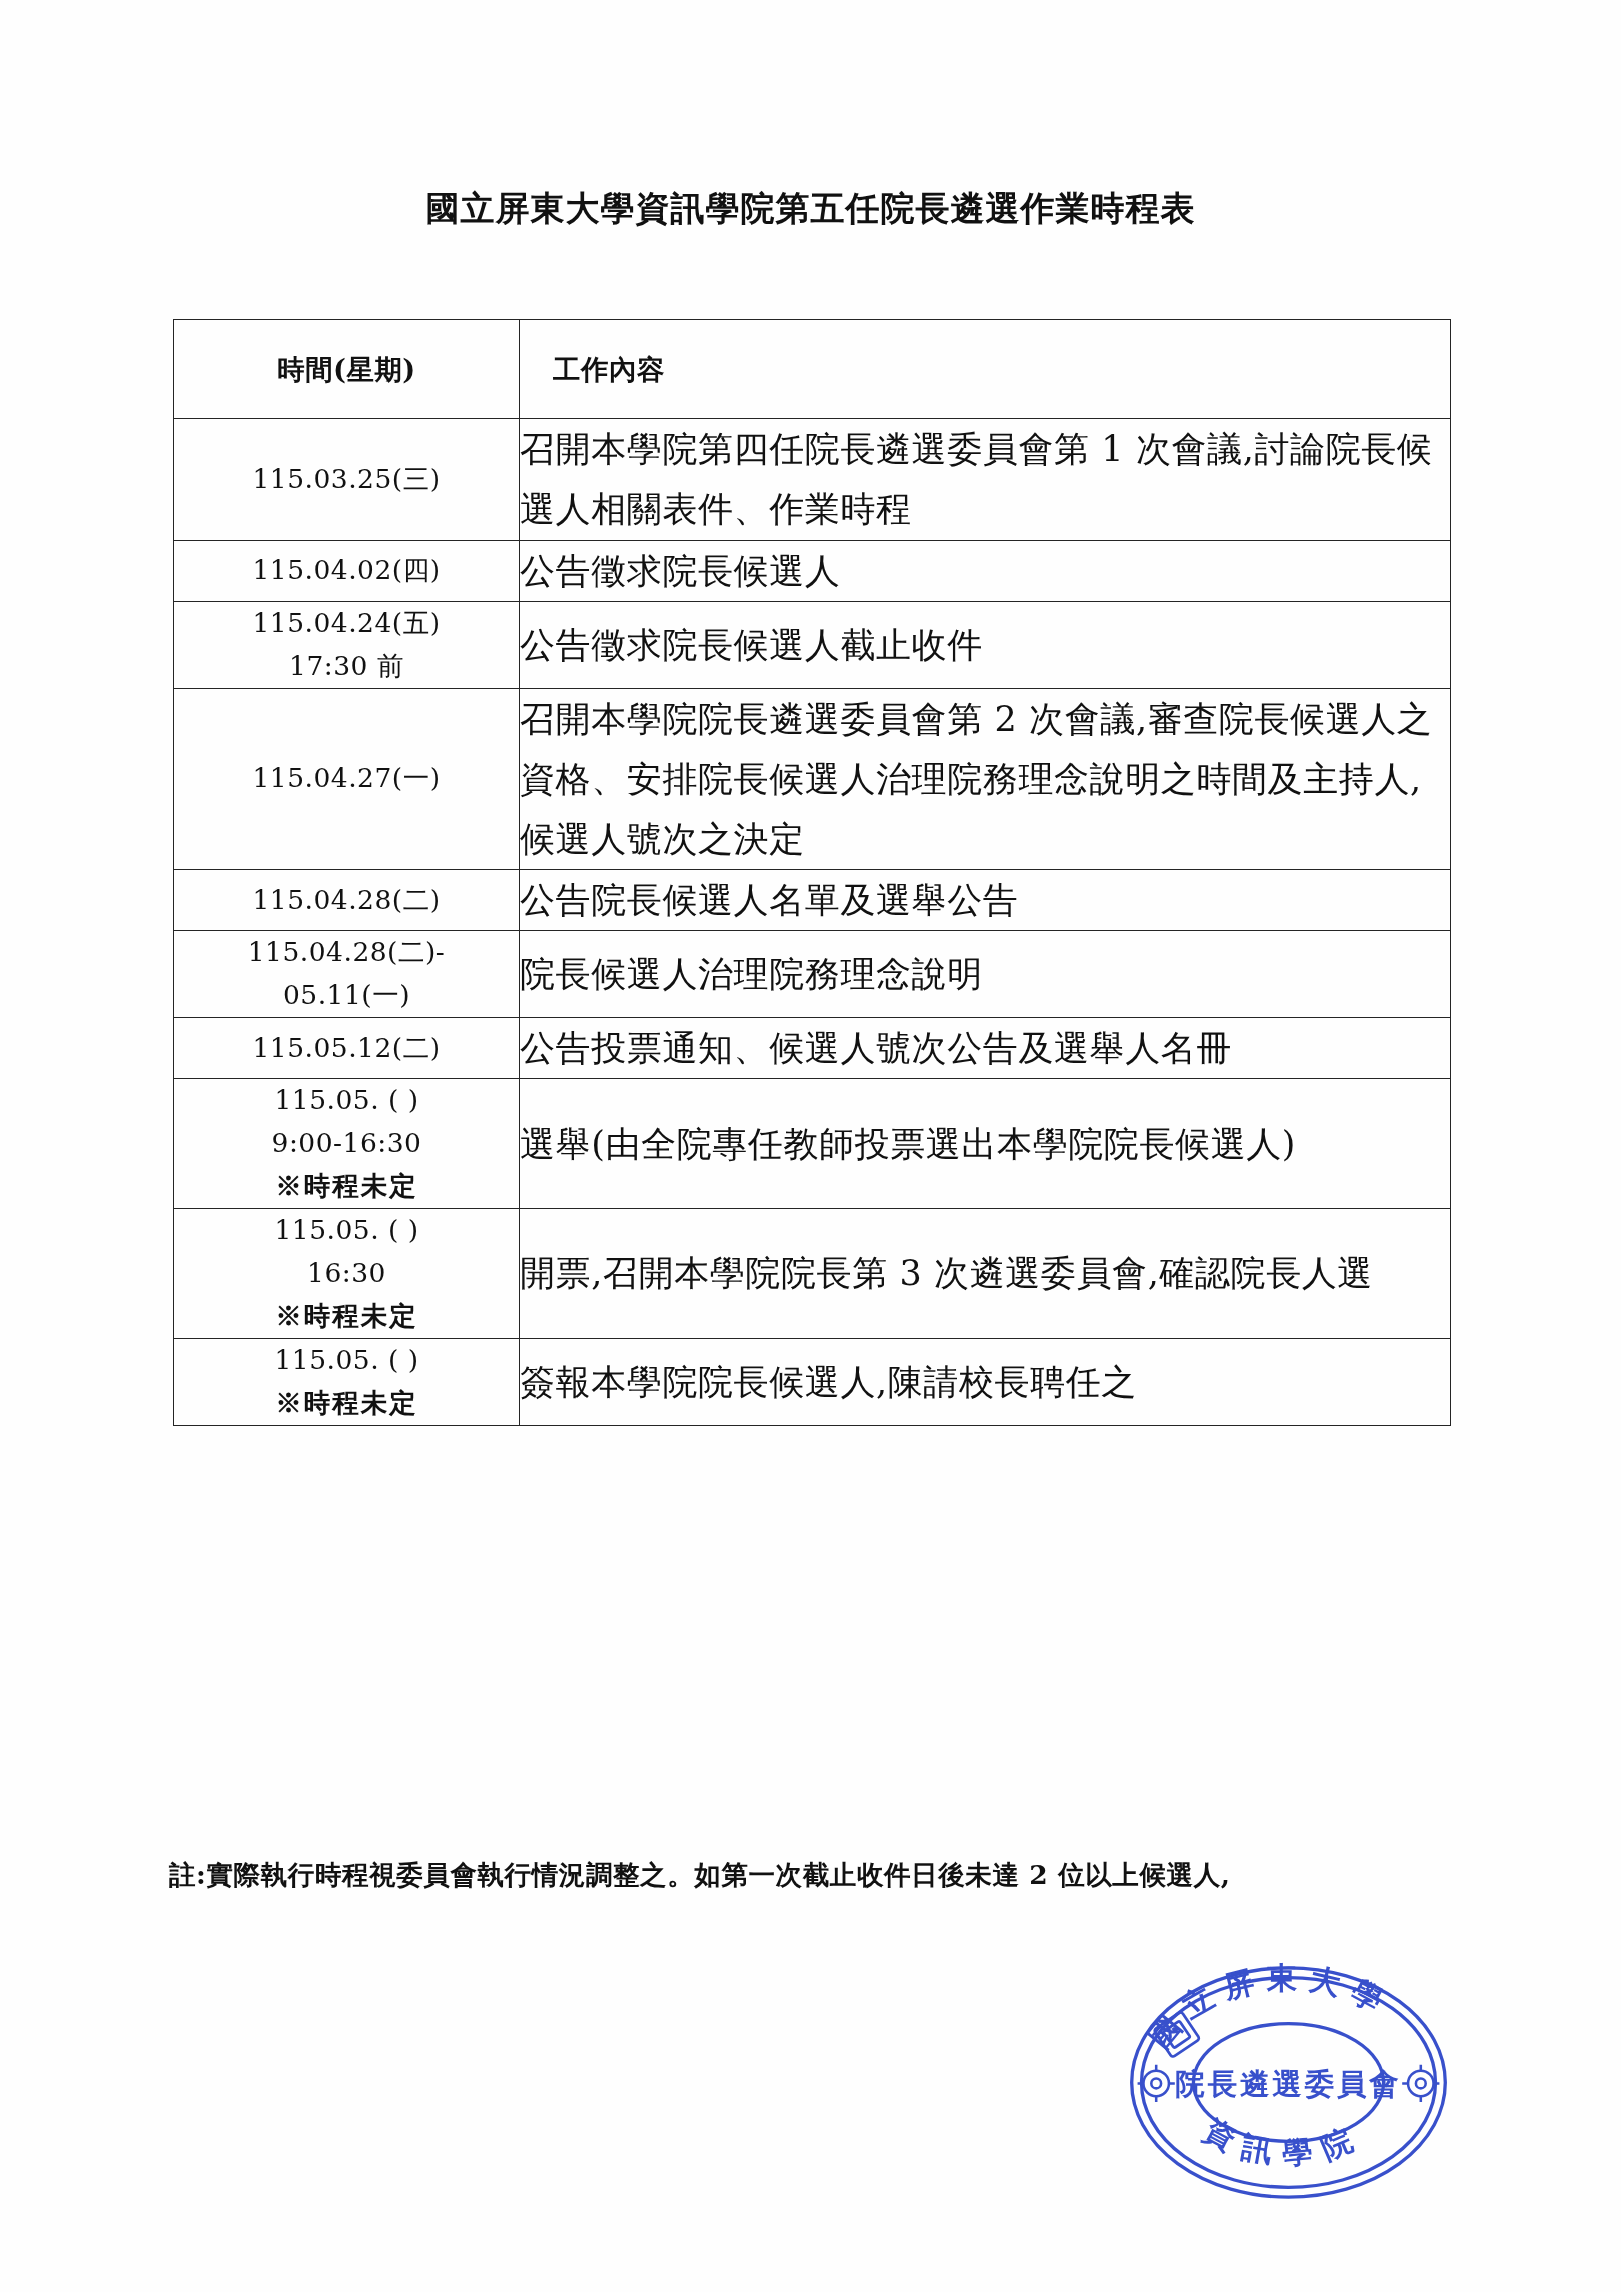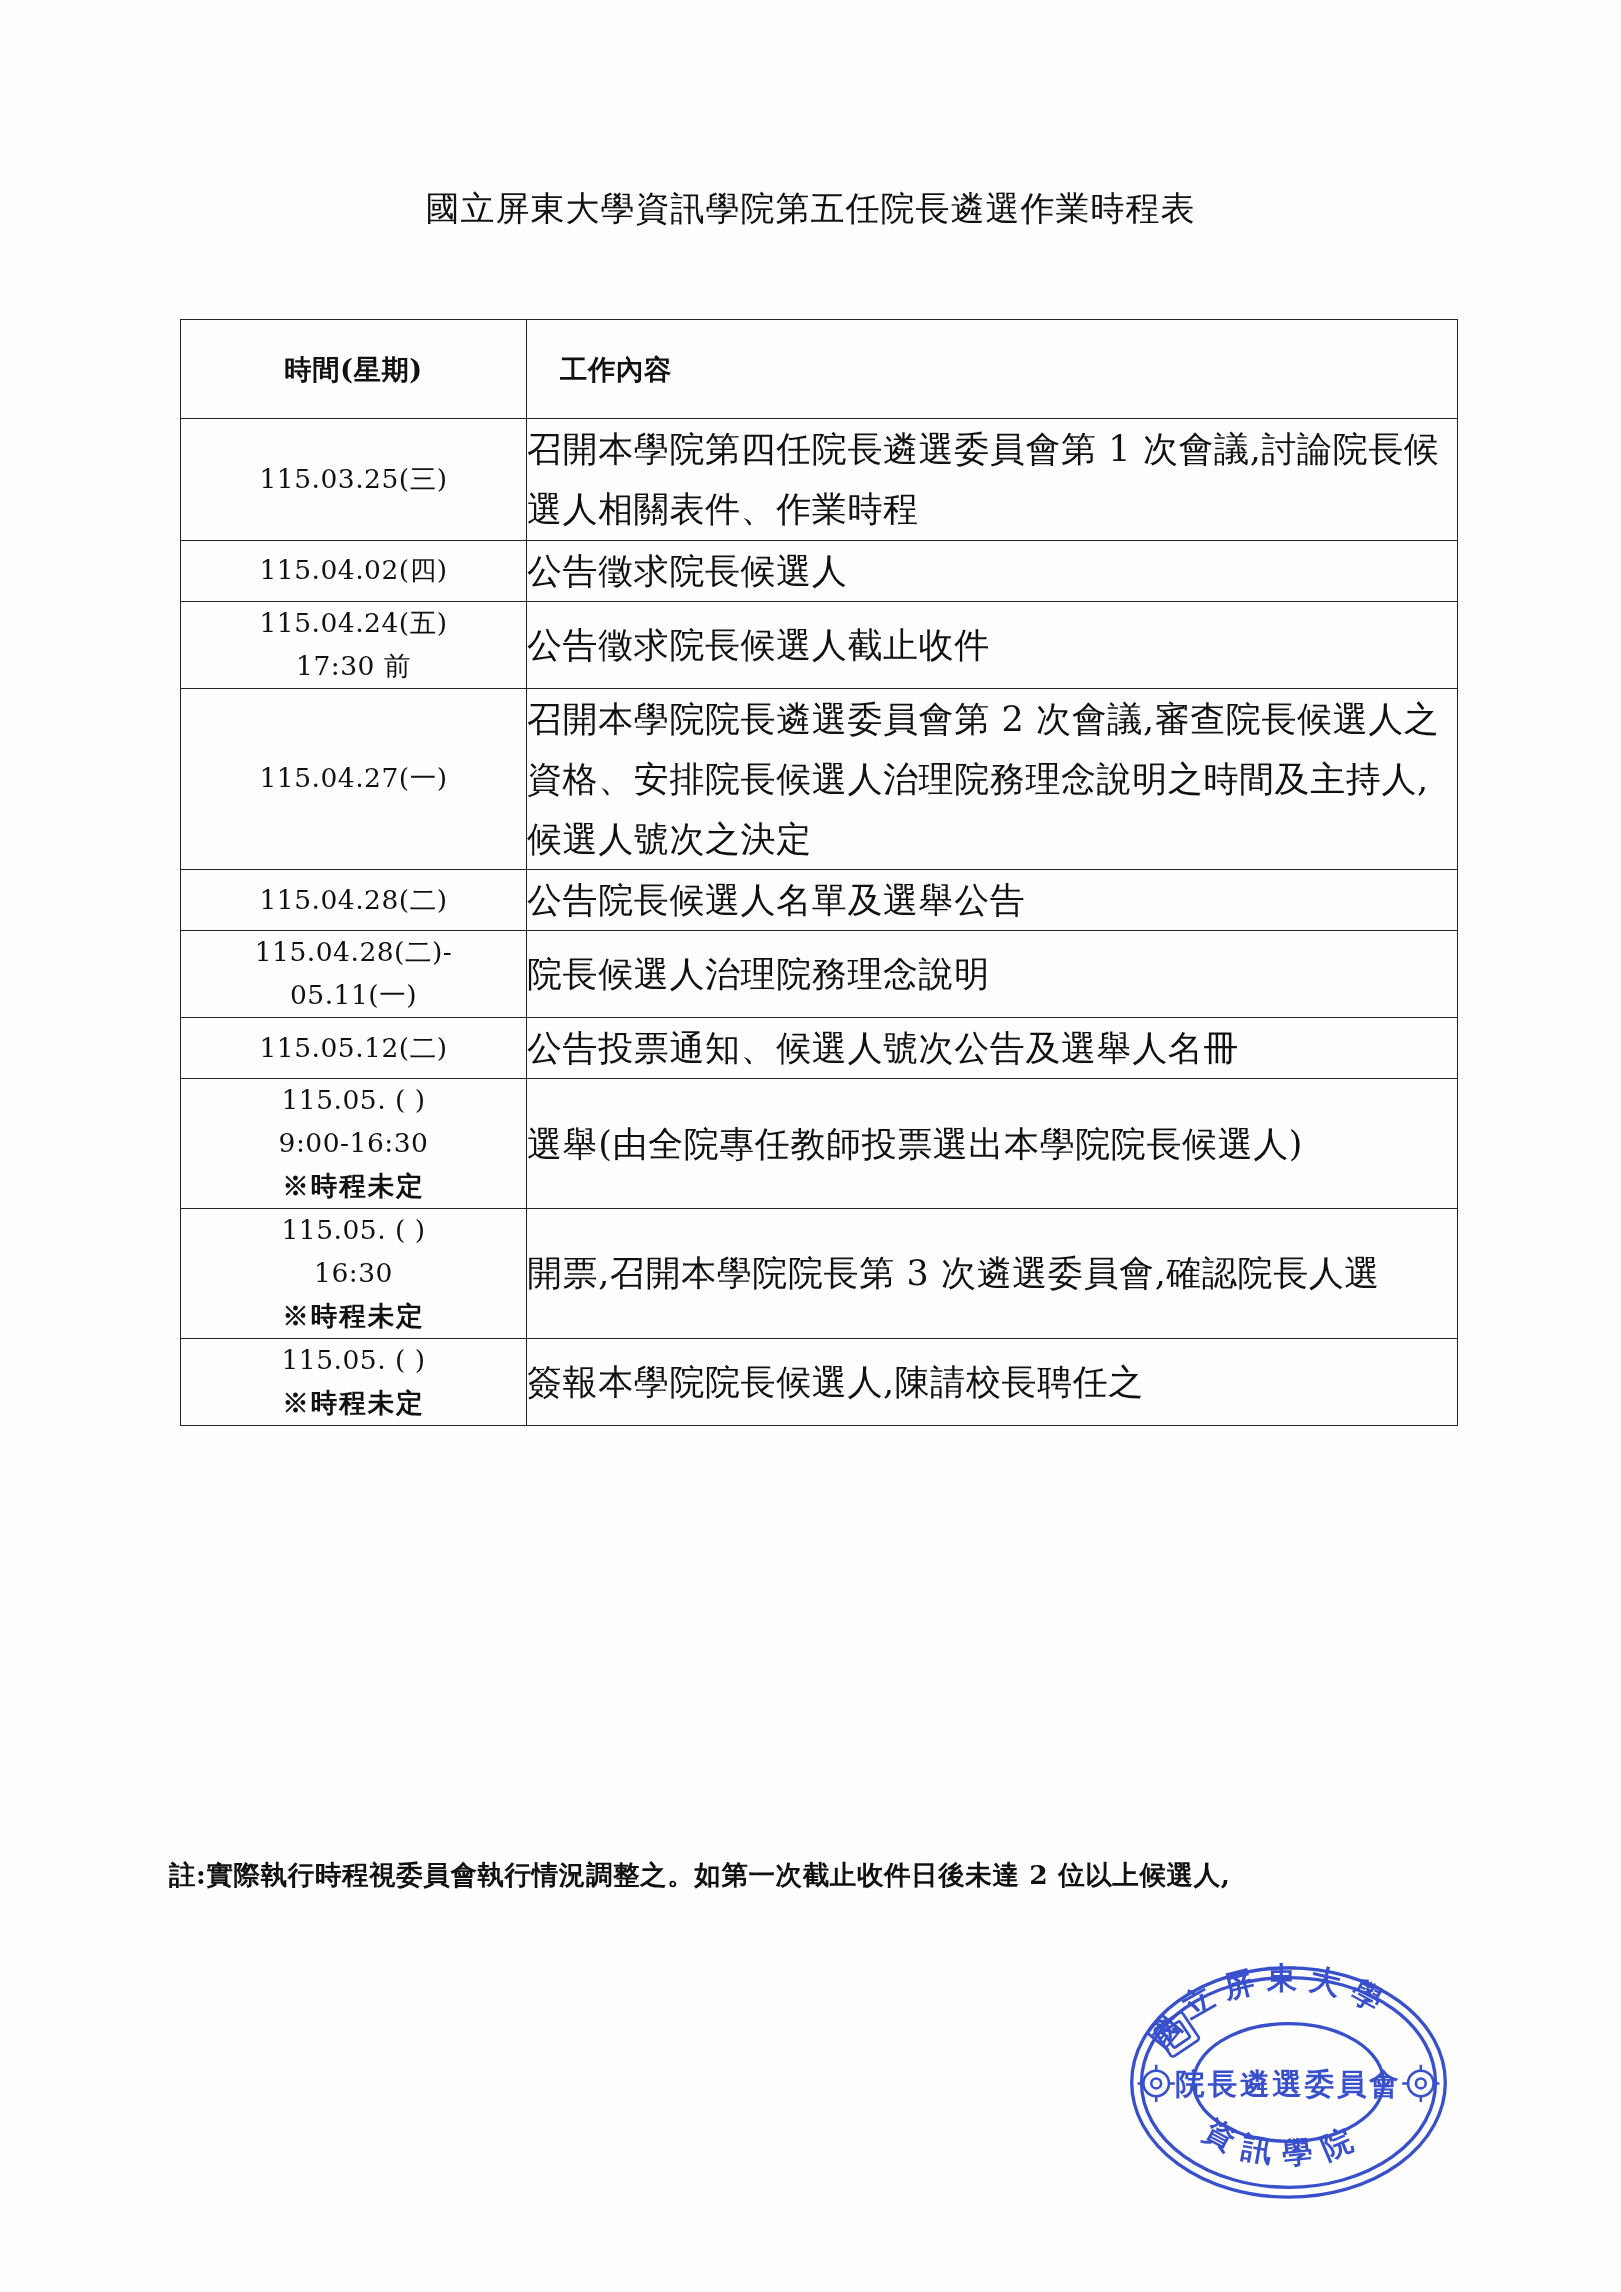--- a/index.html
+++ b/index.html
@@ -23,42 +23,42 @@
   }
 
   
   .doc-title {
     position: absolute;
     top: 186px;
     left: 0;
     width: 1621px;
     text-align: center;
     font-size: 34px;
-    font-weight: normal;
+    font-weight: bold;
     letter-spacing: 1px;
     font-family: "DejaVu Serif", "Liberation Serif", serif;
     color: #111;
   }
 
   .version-line {
     position: absolute;
     top: 253px;
     left: 0;
     width: 1451px;
     text-align: right;
     font-size: 26.5px;
     letter-spacing: 1px;
     color: #141414;
   }
 
   
   .schedule-table {
     position: absolute;
     top: 319px;
-    left: 180px;
+    left: 173px;
     width: 1277px;
     border-collapse: collapse;
     table-layout: fixed;
   }
   .schedule-table td, .schedule-table th {
     border: 1.6px solid #242424;
     padding: 0;
     vertical-align: middle;
   }
   .col-time { width: 346px; }

